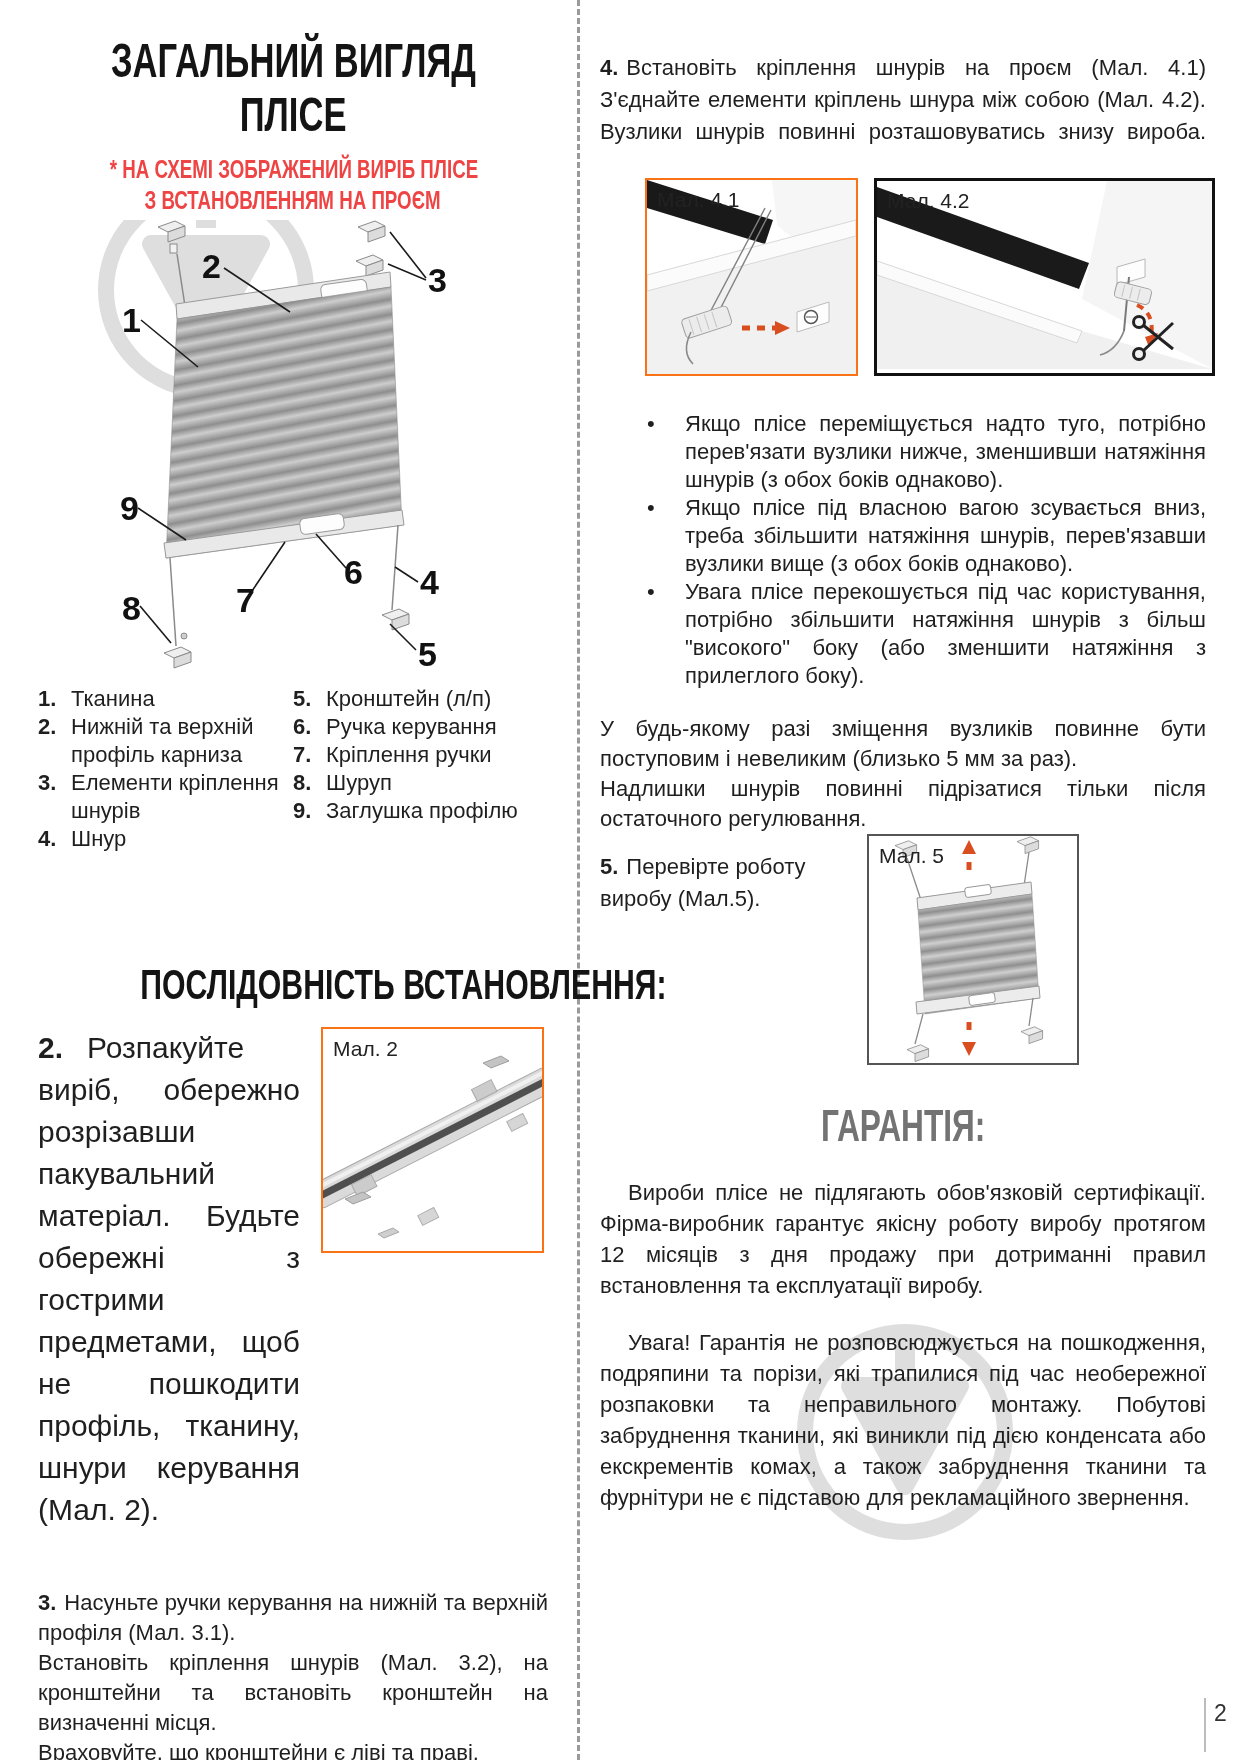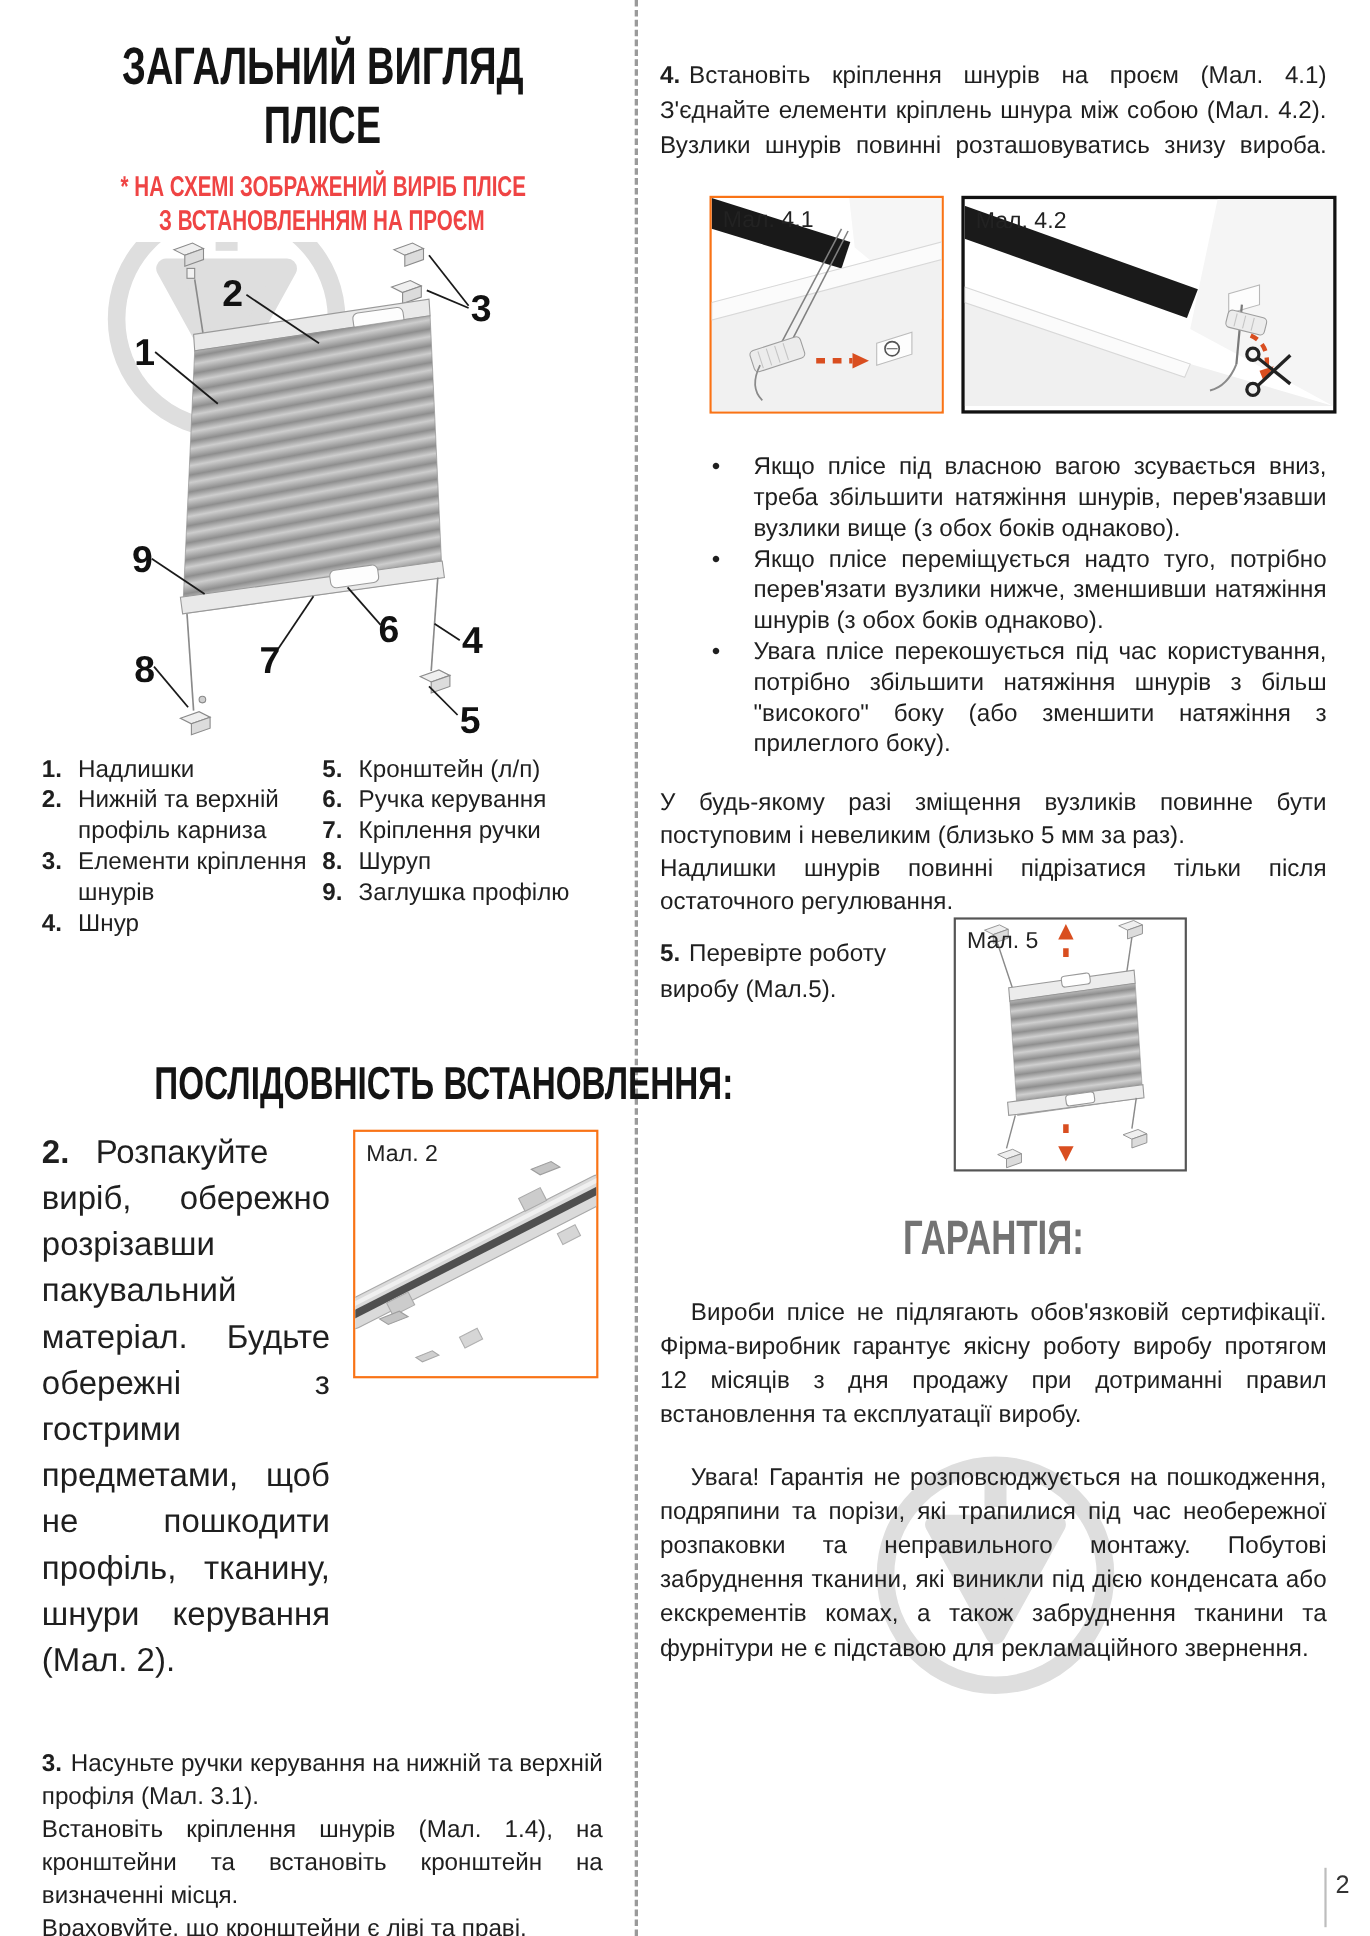--- a/index.html
+++ b/index.html
@@ -148,21 +148,21 @@
         <text x="380" y="446">5</text>
         <text x="306" y="364">6</text>
         <text x="198" y="392">7</text>
         <text x="84" y="400">8</text>
         <text x="82" y="300">9</text>
       </g>
     </svg>
 
     <div class="legend">
       <div class="lcol">
-        <div class="li"><b>1.</b><span>Надлишки</span></div>
+        <div class="li"><b>1.</b><span>Тканина</span></div>
         <div class="li"><b>2.</b><span>Нижній та верхній профіль карниза</span></div>
         <div class="li"><b>3.</b><span>Елементи кріплення шнурів</span></div>
         <div class="li"><b>4.</b><span>Шнур</span></div>
       </div>
       <div class="lcol">
         <div class="li"><b>5.</b><span>Кронштейн (л/п)</span></div>
         <div class="li"><b>6.</b><span>Ручка керування</span></div>
         <div class="li"><b>7.</b><span>Кріплення ручки</span></div>
         <div class="li"><b>8.</b><span>Шуруп</span></div>
         <div class="li"><b>9.</b><span>Заглушка профілю</span></div>
@@ -191,21 +191,21 @@
           <rect x="185" y="88" width="18" height="11" transform="rotate(-27 194 93)" fill="#d6d6d6" stroke="#b0b0b0"></rect>
           <polygon points="22,170 40,163 48,168 30,175" fill="#c4c4c4" stroke="#9e9e9e"></polygon>
           <polygon points="160,34 178,27 186,32 168,39" fill="#c4c4c4" stroke="#9e9e9e"></polygon>
           <polygon points="55,205 70,199 76,203 61,209" fill="#cfcfcf" stroke="#a8a8a8"></polygon>
         </svg>
       </div>
     </div>
 
     <div class="step3">
       <div><b>3.</b><span class="gap-s"></span><span>Насуньте ручки керування на нижній та верхній профіля (Мал. 3.1).</span></div>
-      <div>Встановіть кріплення шнурів (Мал. 1.4), на кронштейни та встановіть кронштейн на визначенні місця.</div>
+      <div>Встановіть кріплення шнурів (Мал. 3.2), на кронштейни та встановіть кронштейн на визначенні місця.</div>
       <div>Враховуйте, що кронштейни є ліві та праві.</div>
     </div>
 
     <div class="figs-row">
       <div class="figbox fig32 thick">
         <span class="figlabel">Мал. 3.2</span>
         <svg width="218" height="194" viewBox="0 0 218 194">
           <polygon points="145,0 218,0 218,120 150,60" fill="#f6f6f6"></polygon>
           <polygon points="0,30 132,76 142,52 0,2" fill="#1b1b1b"></polygon>
           <polygon points="0,60 160,114 218,98 218,194 0,194" fill="#f1f1f1"></polygon>
@@ -291,22 +291,22 @@
             <line x1="266" y1="144" x2="296" y2="168"></line>
             <line x1="266" y1="170" x2="296" y2="142"></line>
             <circle cx="262" cy="141" r="5.5"></circle>
             <circle cx="262" cy="173" r="5.5"></circle>
           </g>
         </svg>
       </div>
     </div>
 
     <ul class="bullets">
+      <li>Якщо плісе переміщується надто туго, потрібно перев'язати вузлики нижче, зменшивши натяжіння шнурів (з обох боків однаково).</li>
       <li>Якщо плісе під власною вагою зсувається вниз, треба збільшити натяжіння шнурів, перев'язавши вузлики вище (з обох боків однаково).</li>
-      <li>Якщо плісе переміщується надто туго, потрібно перев'язати вузлики нижче, зменшивши натяжіння шнурів (з обох боків однаково).</li>
       <li>Увага плісе перекошується під час користування, потрібно збільшити натяжіння шнурів з більш "високого" боку (або зменшити натяжіння з прилеглого боку).</li>
     </ul>
 
     <div class="notes">
       <p>У будь-якому разі зміщення вузликів повинне бути поступовим і невеликим (близько 5 мм за раз).</p>
       <p>Надлишки шнурів повинні підрізатися тільки після остаточного регулювання.</p>
     </div>
 
     <div class="step5-row">
       <div class="step5-text">

